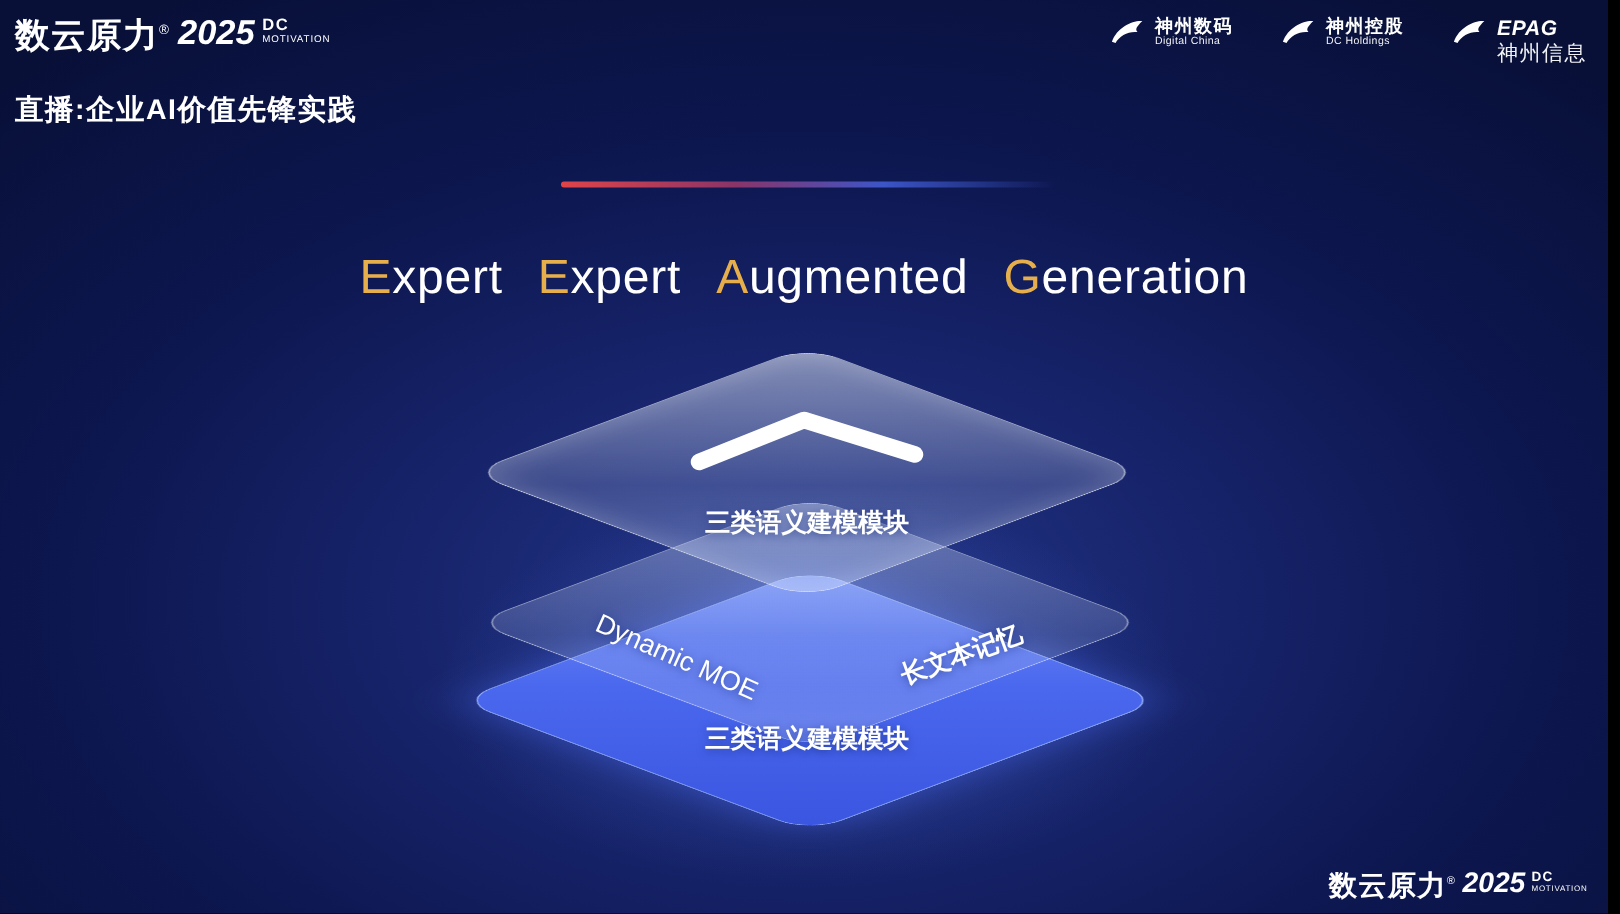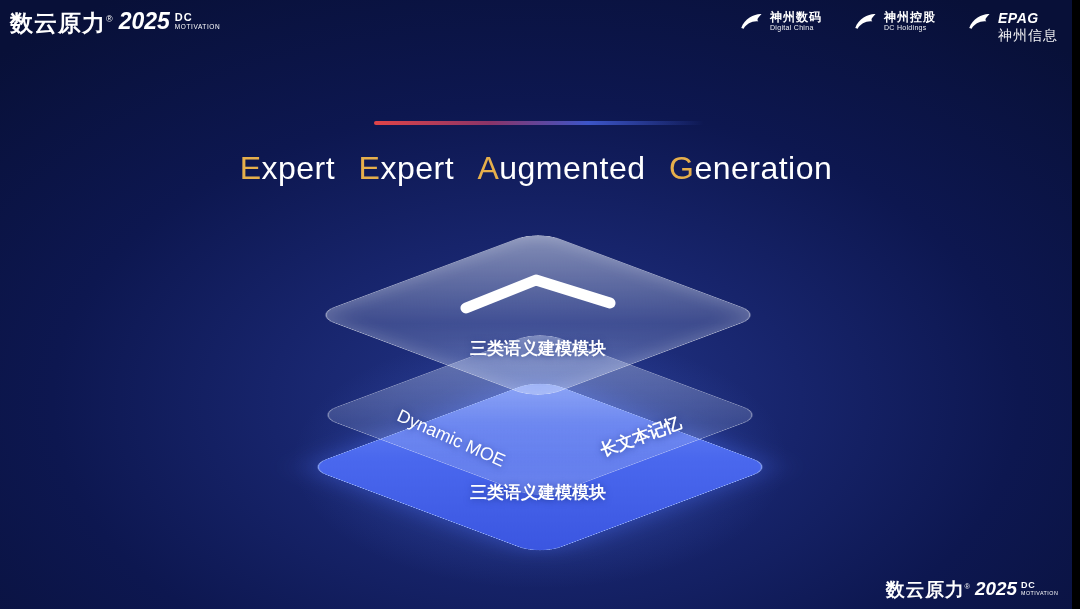--- a/index.html
+++ b/index.html
@@ -36,21 +36,21 @@
   .logo-name { font-size:12px; font-weight:bold; letter-spacing:1px; }
   .logo-sub { font-size:7px; letter-spacing:0.3px; opacity:0.95; }
   .logo:nth-child(3) .logo-name { font-style:italic; font-size:14px; letter-spacing:0.5px; }
   .logo:nth-child(3) .logo-sub { font-size:14px; letter-spacing:1px; }
 
   
   .divider { position:absolute; left:374px; top:121px; width:330px; height:4px; border-radius:2px;
     background:linear-gradient(90deg, #e04448 0%, #8a3468 35%, #3c55c8 65%, rgba(60,85,200,0) 100%); }
   .main-title { position:absolute; top:150px; width:100%; text-align:center;
     font-size:32px; font-weight:normal; letter-spacing:0.5px; color:#fff; }
-  .title-word { display:inline-block; margin:0 7px; }
+  .title-word { display:inline-block; margin:16px 7px; }
   .title-word::first-letter { color:#E6AF4B; }
 
   
   .scene-glow { position:absolute; left:290px; top:330px; width:500px; height:260px; z-index:0;
     background:radial-gradient(ellipse, rgba(90,130,255,0.32) 0%, rgba(90,130,255,0) 70%); }
   .layer { position:absolute; border-radius:30px; }
   .layer-top { width:318px; height:318px; left:379px; top:156px; z-index:3;
     transform:rotateX(68deg) rotateZ(45deg);
     background:linear-gradient(135deg, rgba(238,245,255,0.52) 0%, rgba(185,200,240,0.22) 55%, rgba(200,215,250,0.34) 100%);
     border:1px solid rgba(255,255,255,0.55);
@@ -80,20 +80,21 @@
 
   <div class="brand brand-topleft">
     <span class="brand-main"><span>数云原力</span><sup class="brand-reg">®</sup></span>
     <span class="brand-year">2025</span>
     <span class="brand-tag">
       <span class="brand-tag-1">DC</span>
       <span class="brand-tag-2">MOTIVATION</span>
     </span>
   </div>
 
+  <div class="live-label">直播:企业AI价值先锋实践</div>
 
 
   <div class="logos">
     <div class="logo">
       <svg class="logo-icon" viewBox="0 0 32 32">
         <path d="M4 22 C8 10 22 4 29 5 C24 10 23 12 25 14 C18 13 10 17 7 23 Z" fill="#ffffff"></path>
       </svg>
       <span class="logo-text">
         <span class="logo-name">神州数码</span>
         <span class="logo-sub">Digital China</span>

